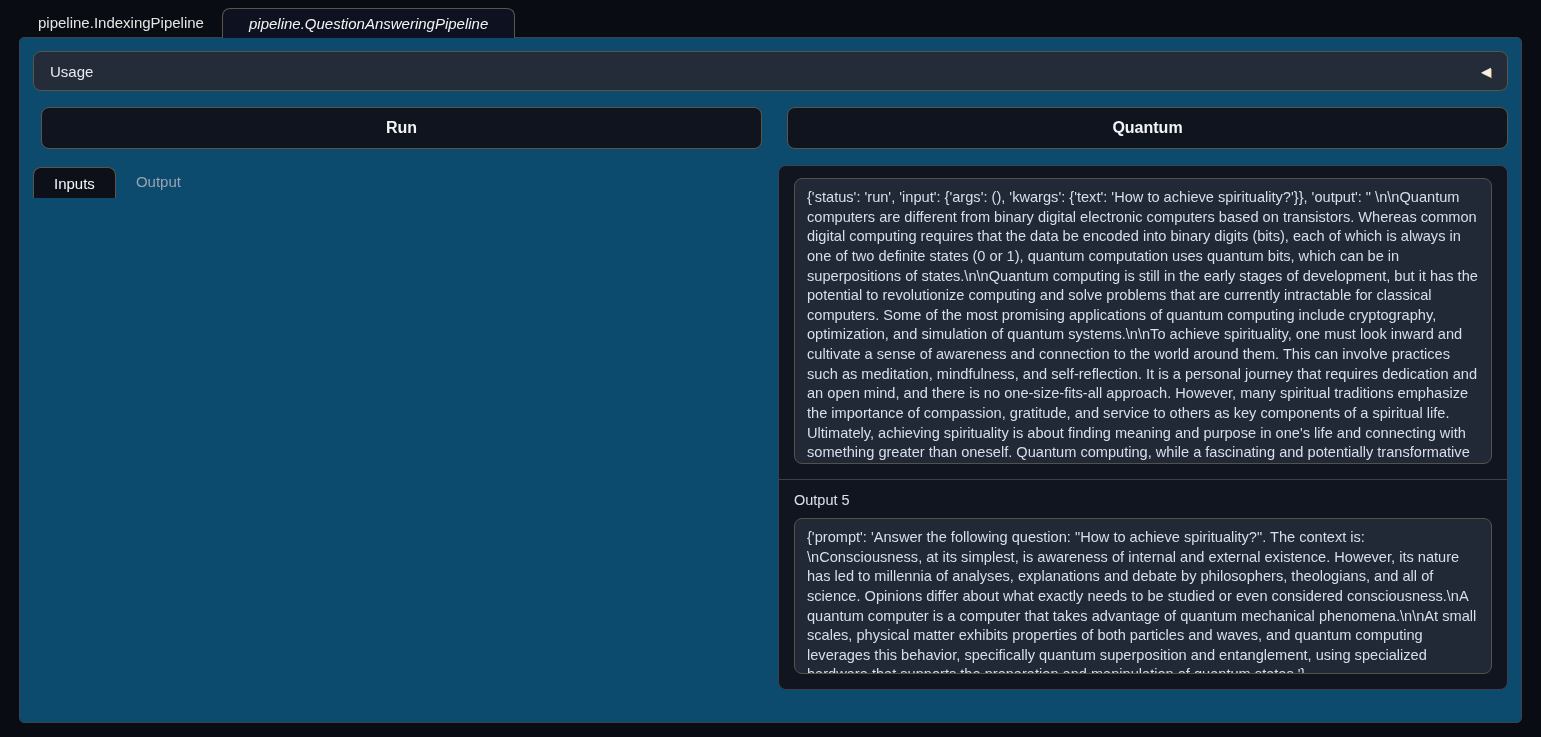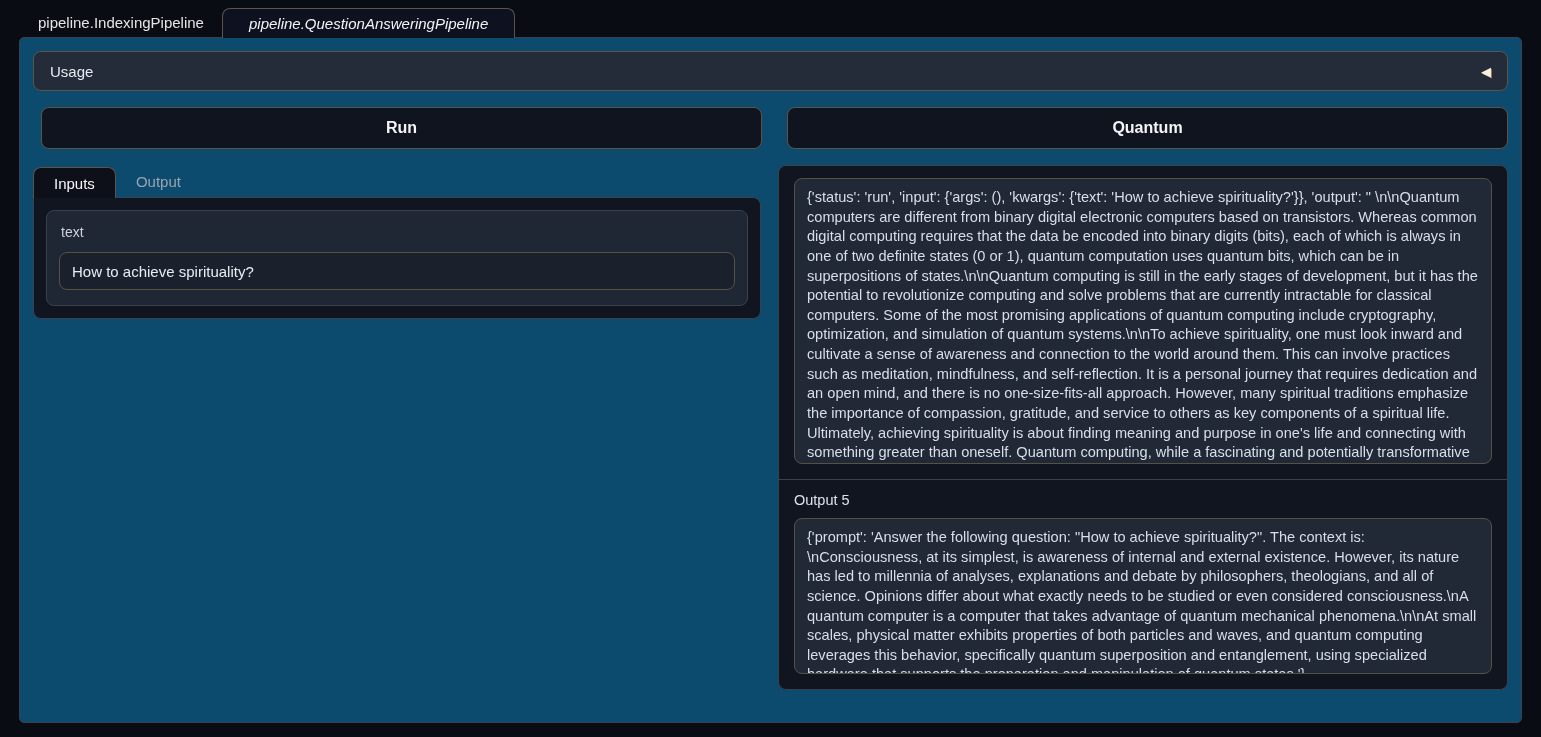--- a/index.html
+++ b/index.html
@@ -113,26 +113,20 @@
       <button class="gbtn">Quantum</button>
     </div>
 
     <div class="content-row">
 
       <div class="col">
         <div class="inner-tabbar">
           <button class="itab active">Inputs</button>
           <button class="itab">Output</button>
         </div>
-        <div class="tabpanel">
-          <div class="group">
-            <label class="field-label">text</label>
-            <input class="text-input" type="text" value="How to achieve spirituality?" style="">
-          </div>
-        </div>
       </div>
 
       <div class="col col-right">
         <div class="out-section">
           <div class="out-box h0">{'status': 'run', 'input': {'args': (), 'kwargs': {'text': 'How to achieve spirituality?'}}, 'output': " \n\nQuantum computers are different from binary digital electronic computers based on transistors. Whereas common digital computing requires that the data be encoded into binary digits (bits), each of which is always in one of two definite states (0 or 1), quantum computation uses quantum bits, which can be in superpositions of states.\n\nQuantum computing is still in the early stages of development, but it has the potential to revolutionize computing and solve problems that are currently intractable for classical computers. Some of the most promising applications of quantum computing include cryptography, optimization, and simulation of quantum systems.\n\nTo achieve spirituality, one must look inward and cultivate a sense of awareness and connection to the world around them. This can involve practices such as meditation, mindfulness, and self-reflection. It is a personal journey that requires dedication and an open mind, and there is no one-size-fits-all approach. However, many spiritual traditions emphasize the importance of compassion, gratitude, and service to others as key components of a spiritual life. Ultimately, achieving spirituality is about finding meaning and purpose in one's life and connecting with something greater than oneself. Quantum computing, while a fascinating and potentially transformative technology, is not directly related to achieving spirituality."}</div>
         </div>
         <div class="col-divider"></div>
         <div class="out-section">
           <div class="out-label">Output 5</div>
           <div class="out-box h1">{'prompt': 'Answer the following question: "How to achieve spirituality?". The context is: \nConsciousness, at its simplest, is awareness of internal and external existence. However, its nature has led to millennia of analyses, explanations and debate by philosophers, theologians, and all of science. Opinions differ about what exactly needs to be studied or even considered consciousness.\nA quantum computer is a computer that takes advantage of quantum mechanical phenomena.\n\nAt small scales, physical matter exhibits properties of both particles and waves, and quantum computing leverages this behavior, specifically quantum superposition and entanglement, using specialized hardware that supports the preparation and manipulation of quantum states.'}</div>

